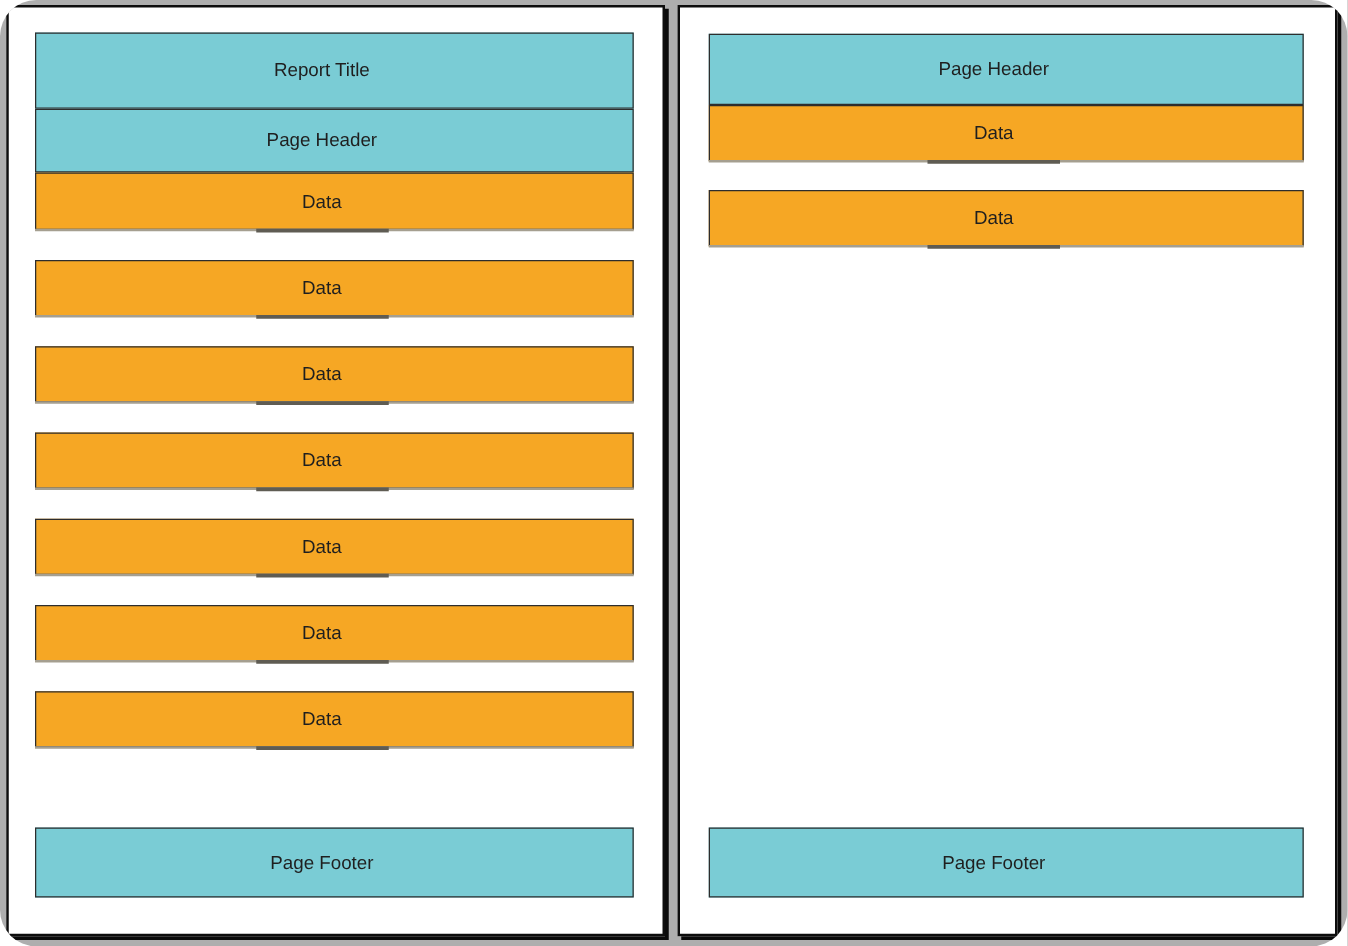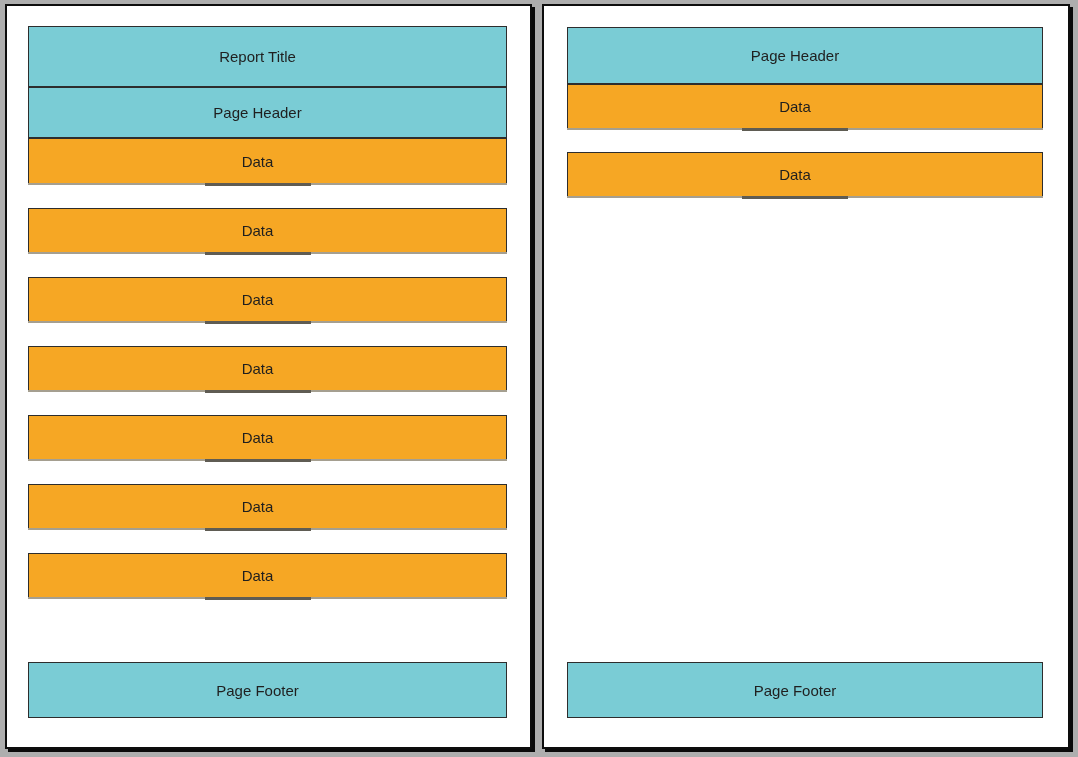--- a/index.html
+++ b/index.html
@@ -3,20 +3,21 @@
 <meta charset="utf-8">
 <style>
   html, body { margin: 0; padding: 0; }
   #screen {
     position: relative;
     width: 1078px;
     height: 757px;
     background: #aeaeae;
     overflow: hidden;
     font-family: "Liberation Sans", "DejaVu Sans", sans-serif;
+    border-radius: 29px;
   }
   .page {
     position: absolute;
     background: #ffffff;
     border: 2px solid #0d0d0d;
     box-shadow: 3px 3px 0 #0a0a0a;
     box-sizing: border-box;
   }
   #page-1 { left: 5px;   top: 4px; width: 527px; height: 745px; }
   #page-2 { left: 542px; top: 4px; width: 528px; height: 745px; }

